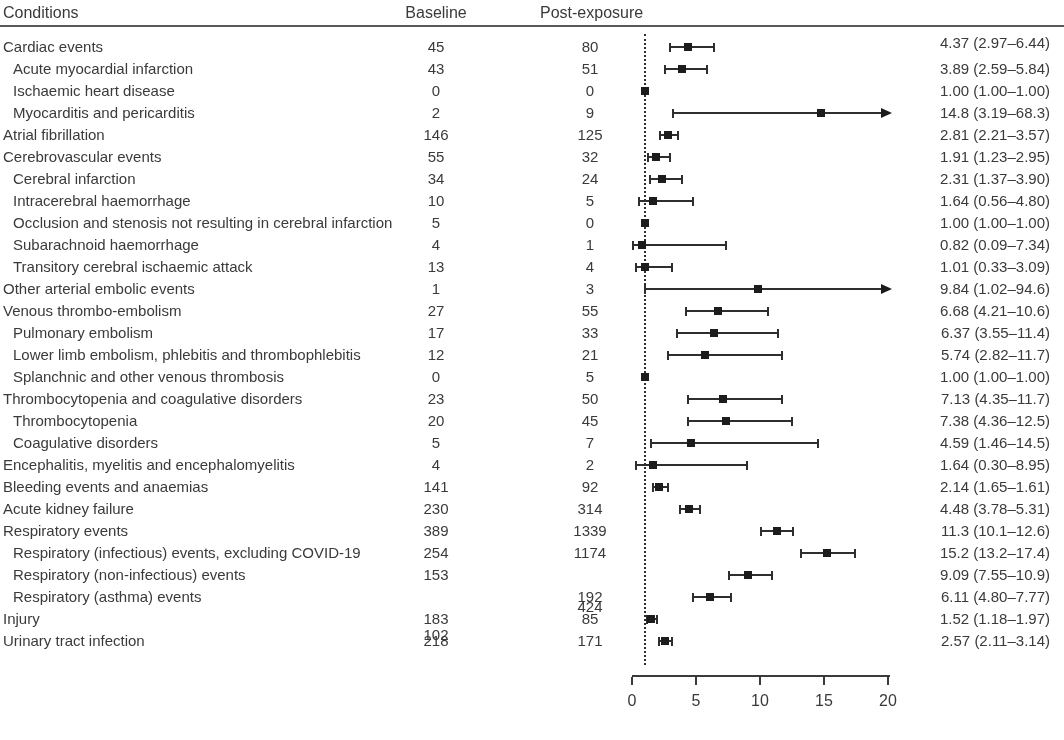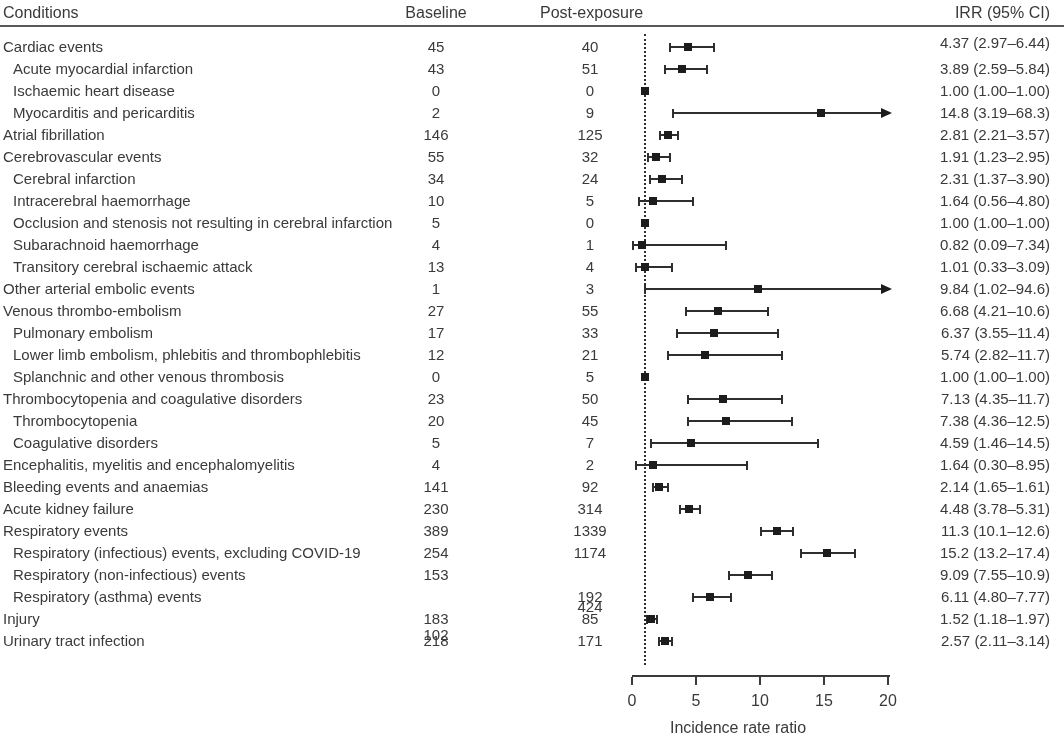--- a/index.html
+++ b/index.html
@@ -28,21 +28,20 @@
   .tick-lbl{position:absolute;top:692px;width:40px;text-align:center;font-size:16px;}
   #x-title{position:absolute;left:638px;top:719px;width:200px;text-align:center;font-size:16px;}
 </style>
 </head>
 <body>
 
 <div id="figure">
   <div class="cell hdr col-cond">Conditions</div>
   <div class="cell hdr col-base">Baseline</div>
   <div class="cell hdr col-post">Post-exposure</div>
-  <div class="cell hdr col-irr">IRR (95% CI)</div>
   <div id="rule"></div>
 
   <div id="ref-line"></div>
   <div id="plot-layer">
       <div class="whisker" style="left: 670.016px; top: 46px; width: 44.416px;"></div>
       <div class="cap" style="left: 669.016px; top: 42.5px;"></div>
       <div class="cap" style="left: 713.432px; top: 42.5px;"></div>
       <div class="sq" style="left: 683.936px; top: 43px;"></div>
       <div class="whisker" style="left: 665.152px; top: 68px; width: 41.6px;"></div>
       <div class="cap" style="left: 664.152px; top: 64.5px;"></div>
@@ -140,21 +139,21 @@
       <div class="cap" style="left: 656.216px; top: 614.5px;"></div>
       <div class="sq" style="left: 647.456px; top: 615px;"></div>
       <div class="whisker" style="left: 659.008px; top: 640px; width: 13.184px;"></div>
       <div class="cap" style="left: 658.008px; top: 636.5px;"></div>
       <div class="cap" style="left: 671.192px; top: 636.5px;"></div>
       <div class="sq" style="left: 660.896px; top: 637px;"></div>
     </div>
   <div id="rows">
       <div class="row-label" style="left: 3px; top: 36px;">Cardiac events</div>
       <div class="row-label num" style="left: 386px; width: 100px; top: 36px;">45</div>
-      <div class="row-label num" style="left: 540px; width: 100px; top: 36px;">40</div>
+      <div class="row-label num" style="left: 540px; width: 100px; top: 36px;">80</div>
       <div class="row-label irr-txt" style="left: 890px; width: 160px; top: 32px;">4.37 (2.97–6.44)</div>
       <div class="row-label" style="left: 13px; top: 58px;">Acute myocardial infarction</div>
       <div class="row-label num" style="left: 386px; width: 100px; top: 58px;">43</div>
       <div class="row-label num" style="left: 540px; width: 100px; top: 58px;">51</div>
       <div class="row-label irr-txt" style="left: 890px; width: 160px; top: 58px;">3.89 (2.59–5.84)</div>
       <div class="row-label" style="left: 13px; top: 80px;">Ischaemic heart disease</div>
       <div class="row-label num" style="left: 386px; width: 100px; top: 80px;">0</div>
       <div class="row-label num" style="left: 540px; width: 100px; top: 80px;">0</div>
       <div class="row-label irr-txt" style="left: 890px; width: 160px; top: 80px;">1.00 (1.00–1.00)</div>
       <div class="row-label" style="left: 13px; top: 102px;">Myocarditis and pericarditis</div>
@@ -265,14 +264,13 @@
       <div class="tick-lbl" style="left: 612px;">0</div>
       <div class="tick" style="left: 695px;"></div>
       <div class="tick-lbl" style="left: 676px;">5</div>
       <div class="tick" style="left: 759px;"></div>
       <div class="tick-lbl" style="left: 740px;">10</div>
       <div class="tick" style="left: 823px;"></div>
       <div class="tick-lbl" style="left: 804px;">15</div>
       <div class="tick" style="left: 887px;"></div>
       <div class="tick-lbl" style="left: 868px;">20</div>
     </div>
-  <div id="x-title">Incidence rate ratio</div>
 </div>
 
 </body></html>

